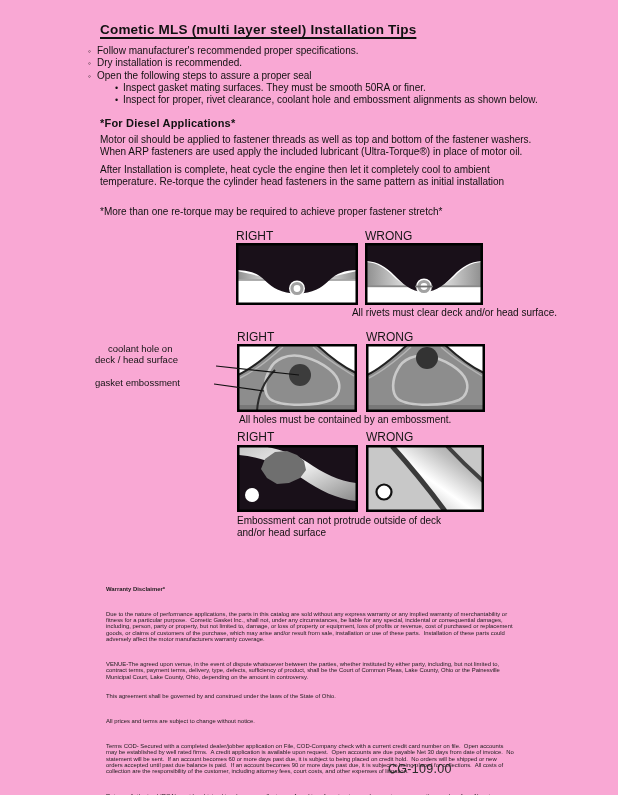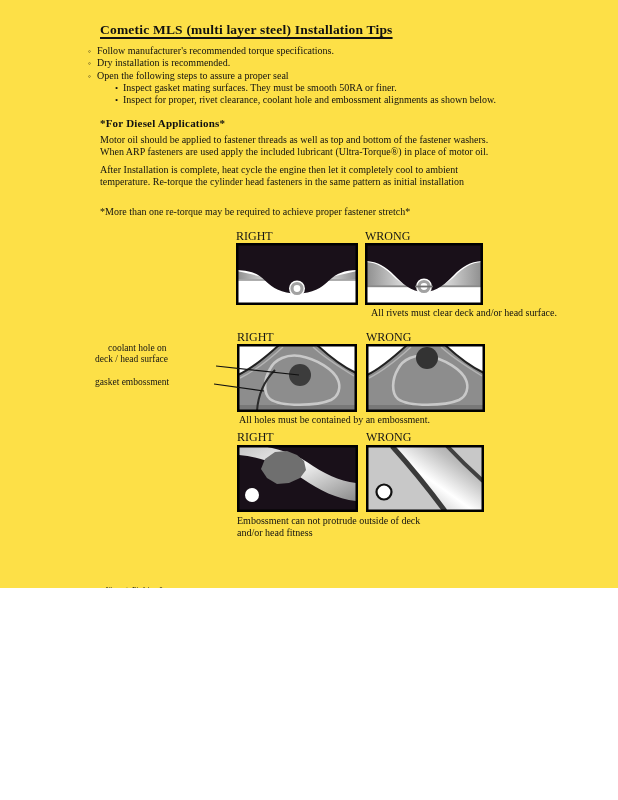--- a/index.html
+++ b/index.html
@@ -1,20 +1,20 @@
 <!DOCTYPE html>
 <html><head>
 <meta charset="utf-8">
 <style>
   * { margin:0; padding:0; box-sizing:border-box; }
   html,body { background:#fff; }
   .page {
-    position:relative; width:618px; height:588px; margin:0 auto;
-    background:#fde047; color:#111;
-    font-family:Liberation Serif, serif; overflow:hidden;
+    position:relative; width:618px; height:795px; margin:0 auto;
+    background:#f9a8d4; color:#111;
+    font-family:Liberation Sans, sans-serif; overflow:hidden;
   }
   .abs { position:absolute; }
   .title {
     font-size:13.5px; font-weight:bold; letter-spacing:.2px;
     text-decoration:underline; text-underline-offset:3px; text-decoration-thickness:1.5px;
   }
   .bullets { font-size:10px; line-height:12.3px; }
   .brow { display:flex; }
   .bmark { width:9px; flex:0 0 9px; font-size:8.5px; }
   .brow.sub { margin-left:27px; }
@@ -33,21 +33,21 @@
 </head>
 <body>
 
 <div class="page">
 
   <div class="abs title" style="left:100px; top:22px;">Cometic MLS (multi layer steel) Installation Tips</div>
 
   <div class="abs bullets" style="left:88px; top:45px; width:480px;">
     <div class="brow">
       <span class="bmark">◦</span>
-      <span>Follow manufacturer's recommended torque specifications.</span>
+      <span>Follow manufacturer's recommended proper specifications.</span>
     </div>
     <div class="brow">
       <span class="bmark">◦</span>
       <span>Dry installation is recommended.</span>
     </div>
     <div class="brow">
       <span class="bmark">◦</span>
       <span>Open the following steps to assure a proper seal</span>
     </div>
     <div class="brow sub">
@@ -184,21 +184,21 @@
     <rect width="118" height="67" fill="#c8c8c8"></rect>
     <path d="M26,1 H81 C95,16 108,28 117,36 V66 H79 C65,47 44,21 26,1 Z" fill="url(#gD)"></path>
     <path d="M26,1 C44,21 65,47 79,66" fill="none" stroke="#3a3a3a" stroke-width="5"></path>
     <path d="M81,1 C95,16 108,28 117,36" fill="none" stroke="#414141" stroke-width="4"></path>
     <circle cx="18" cy="47" r="7.5" fill="#ffffff" stroke="#111" stroke-width="2.2"></circle>
     <rect x="1.25" y="1.25" width="115.5" height="64.5" fill="none" stroke="#000" stroke-width="2.5"></rect>
   </svg>
 
   <div class="abs fig-caption" style="left:237px; top:515px; width:300px;">
     <div>Embossment can not protrude outside of deck</div>
-    <div>and/or head fitness</div>
+    <div>and/or head surface</div>
   </div>
 
   <div class="abs legal" style="left:106px; top:573px;">
     <div class="legal-h">Warranty Disclaimer*</div>
     <div class="lp">Due to the nature of performance applications, the parts in this catalog are sold without any express warranty or any implied warranty of merchantability or fitness for a particular purpose.  Cometic Gasket Inc., shall not, under any circumstances, be liable for any special, incidental or consequential damages, including, person, party or property, but not limited to, damage, or loss of property or equipment, loss of profits or revenue, cost of purchased or replacement goods, or claims of customers of the purchase, which may arise and/or result from sale, installation or use of these parts.  Installation of these parts could adversely affect the motor manufacturers warranty coverage.</div>
     <div>VENUE-The agreed upon venue, in the event of dispute whatsoever between the parties, whether instituted by either party, including, but not limited to, contract terms, payment terms, delivery, type, defects, sufficiency of product, shall be the Court of Common Pleas, Lake County, Ohio or the Painesville Municipal Court, Lake County, Ohio, depending on the amount in controversy.</div>
     <div class="lp">This agreement shall be governed by and construed under the laws of the State of Ohio.</div>
     <div class="lp">All prices and terms are subject to change without notice.</div>
     <div class="lp">Terms COD- Secured with a completed dealer/jobber application on File, COD-Company check with a current credit card number on file.  Open accounts may be established by well rated firms.  A credit application is available upon request.  Open accounts are due payable Net 30 days from date of invoice.  No statement will be sent.  If an account becomes 60 or more days past due, it is subject to being placed on credit hold.  No orders will be shipped or new orders accepted until past due balance is paid.  If an account becomes 90 or more days past due, it is subject to being placed for collections.  All costs of collection are the responsibility of the customer, including attorney fees, court costs, and other expenses of litigation.</div>
     <div class="lp">Returns- Authorized (RGA) must be obtained in advance on all returns.  A packing slip or invoice number must accompany the merchandise.  No returns after 30 days from invoice date.  All returns are subject to a 25% restocking charge.  All custom designed and custom manufactured gaskets are non-returnable.</div>

